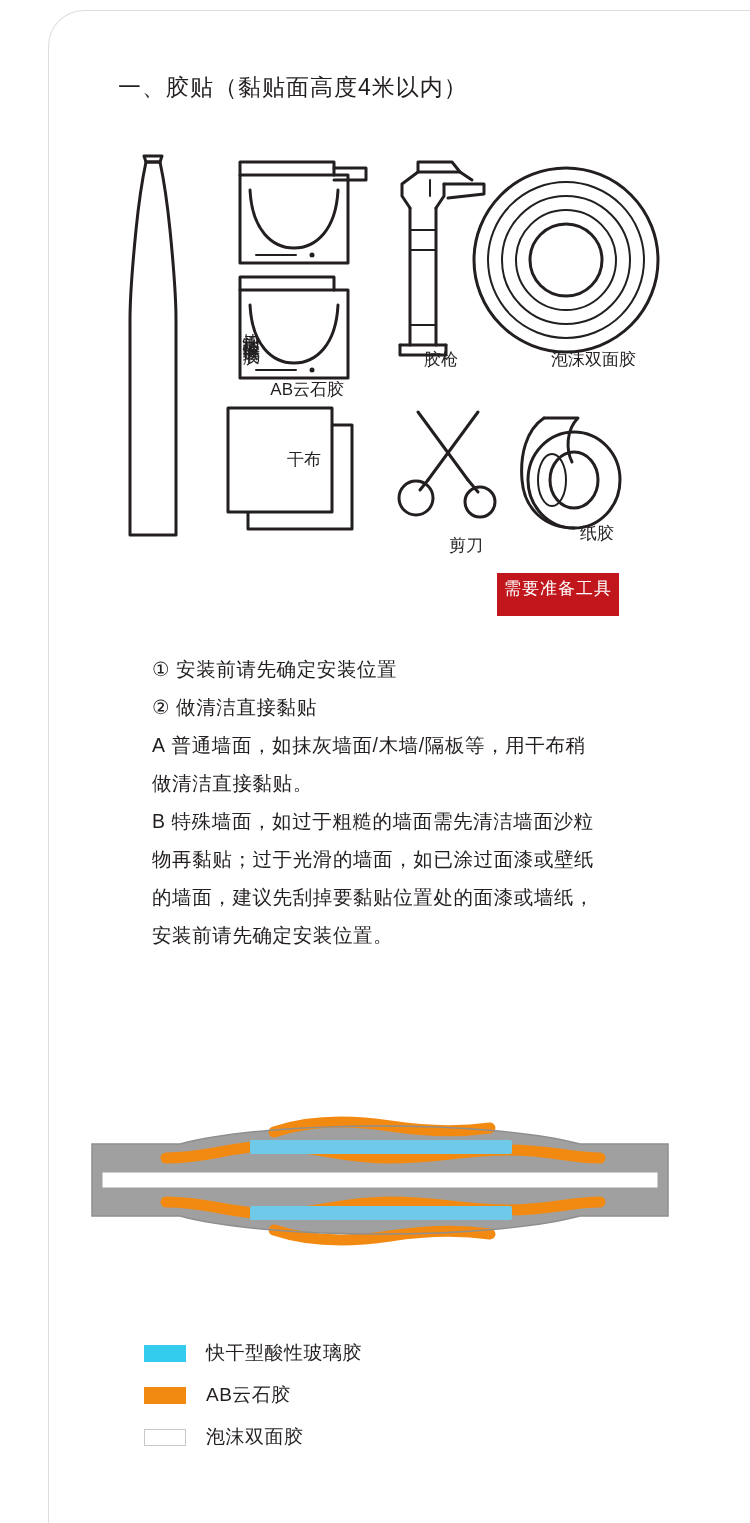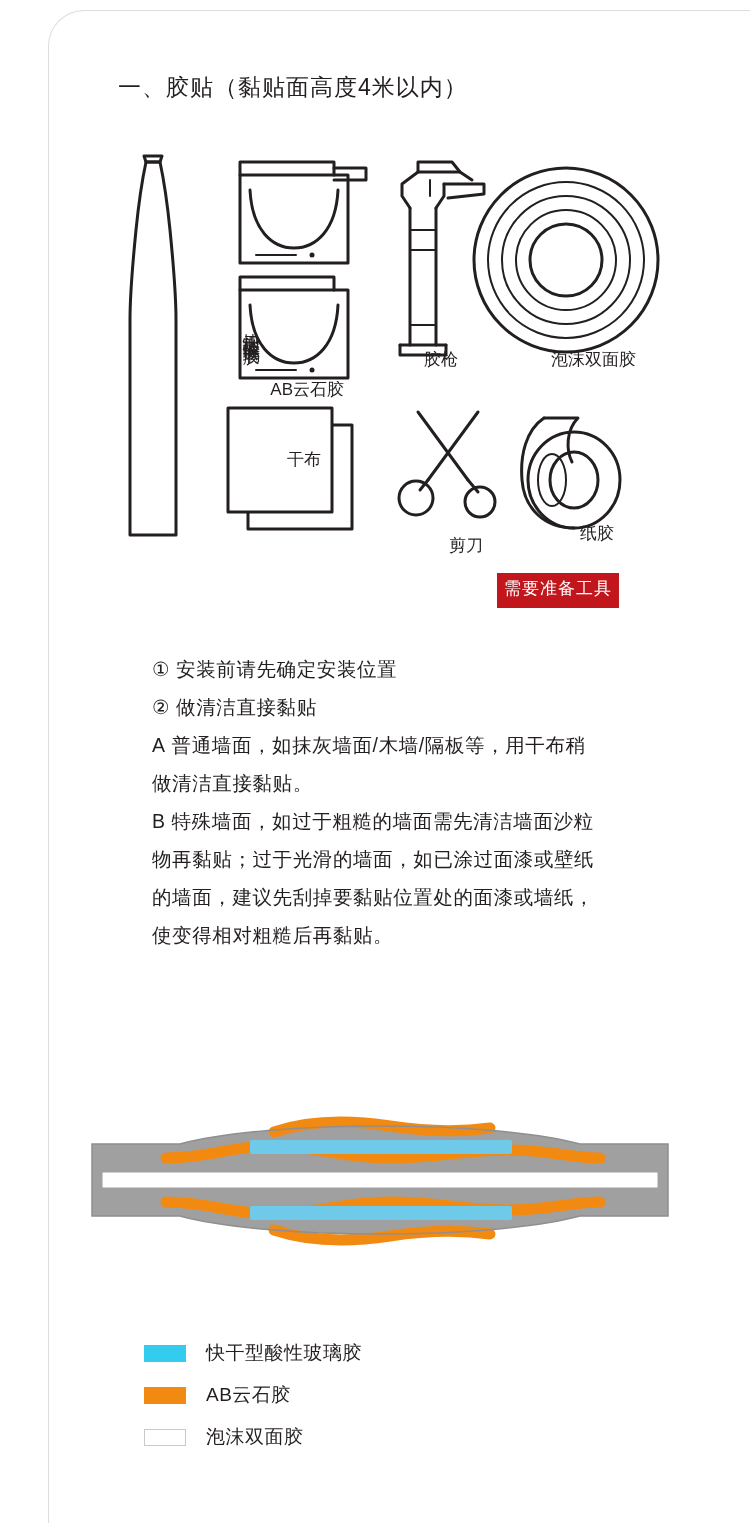--- a/index.html
+++ b/index.html
@@ -75,21 +75,21 @@
   }
 
   
   .tools-badge {
     position: absolute;
     left: 497px;
     top: 573px;
     background: #c0161c;
     color: #ffffff;
     font-size: 17px;
-    padding: 4px 7px 8px 7px;
+    padding: 4px 7px 16px 7px;
     letter-spacing: 1px;
     white-space: nowrap;
   }
 
   
   .instructions {
     position: absolute;
     left: 112px;
     top: 650px;
     width: 540px;
@@ -231,21 +231,21 @@
   <div class="line">
     <span class="num">B</span><span>特殊墙面，如过于粗糙的墙面需先清洁墙面沙粒</span>
   </div>
   <div class="line">
     <span>物再黏贴；过于光滑的墙面，如已涂过面漆或壁纸</span>
   </div>
   <div class="line">
     <span>的墙面，建议先刮掉要黏贴位置处的面漆或墙纸，</span>
   </div>
   <div class="line">
-    <span>使变得相对粗糙后再黏贴。</span>
+    <span>安装前请先确定安装位置。</span>
   </div>
 </div>
 
 <div class="cross-section">
   <svg width="640" height="200" viewBox="0 0 640 200">
 
     <path d="M32,64 L120,64 C210,40 430,40 520,64 L608,64 L608,136 L520,136 C430,160 210,160 120,136 L32,136 Z" fill="#a0a0a0" stroke="none"></path>
 
     <rect x="42" y="92" width="556" height="16" fill="#ffffff" stroke="#a0a0a0" stroke-width="1"></rect>
 

